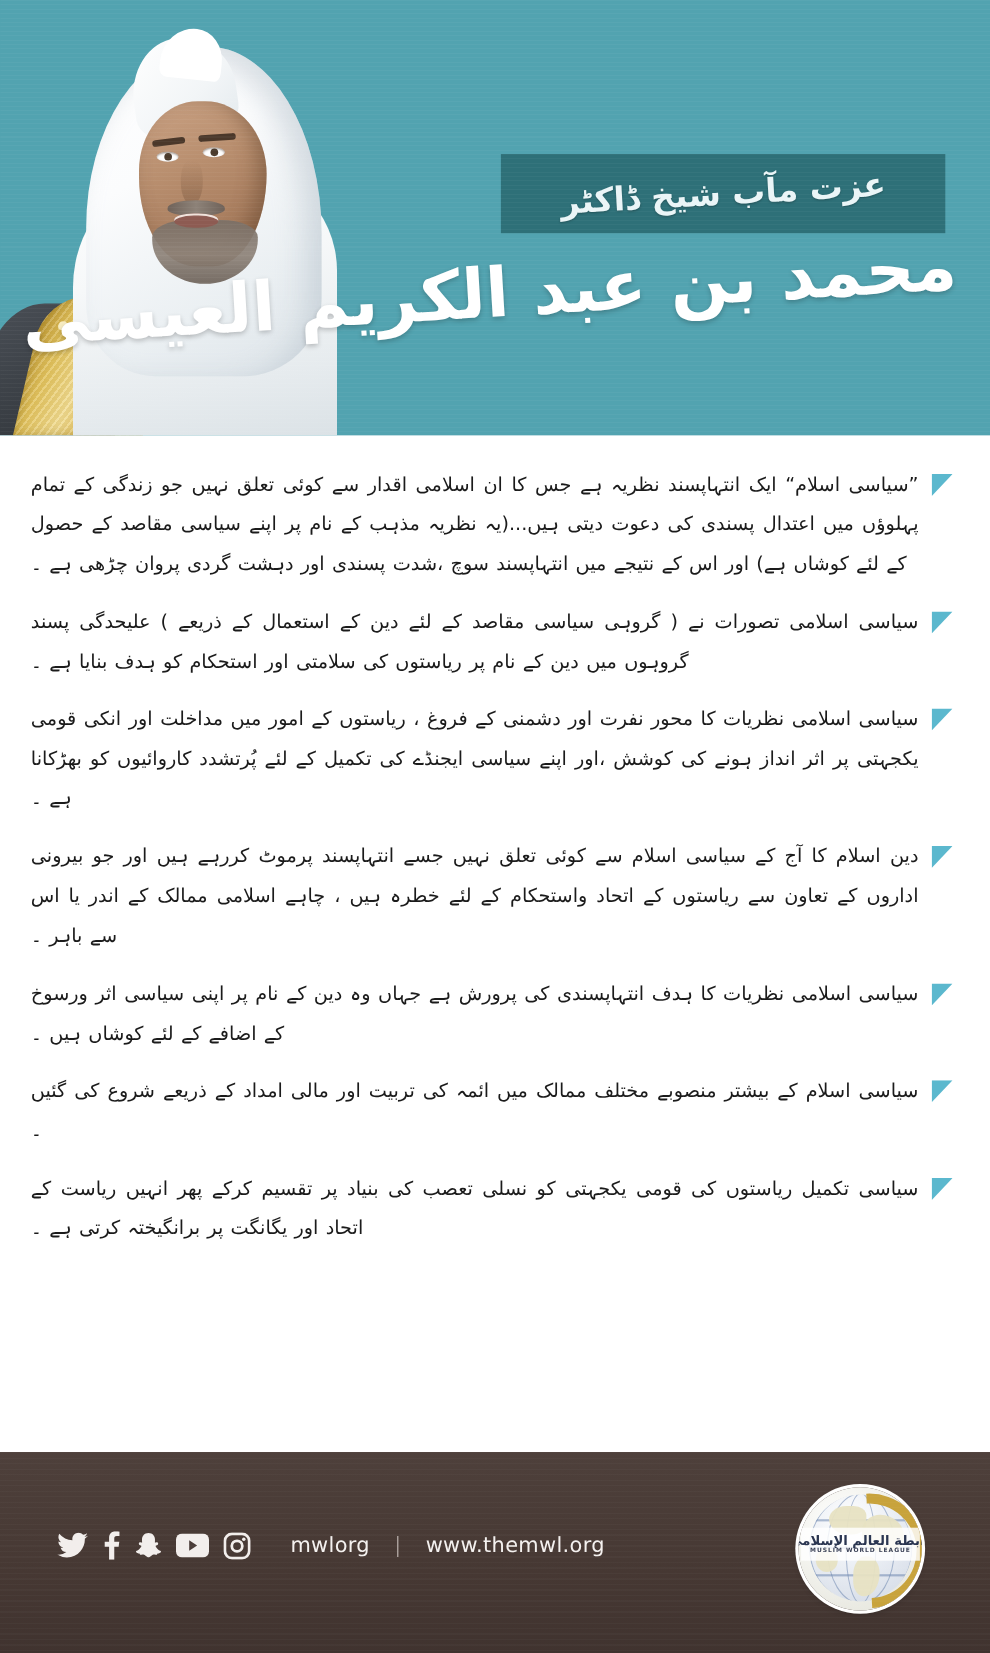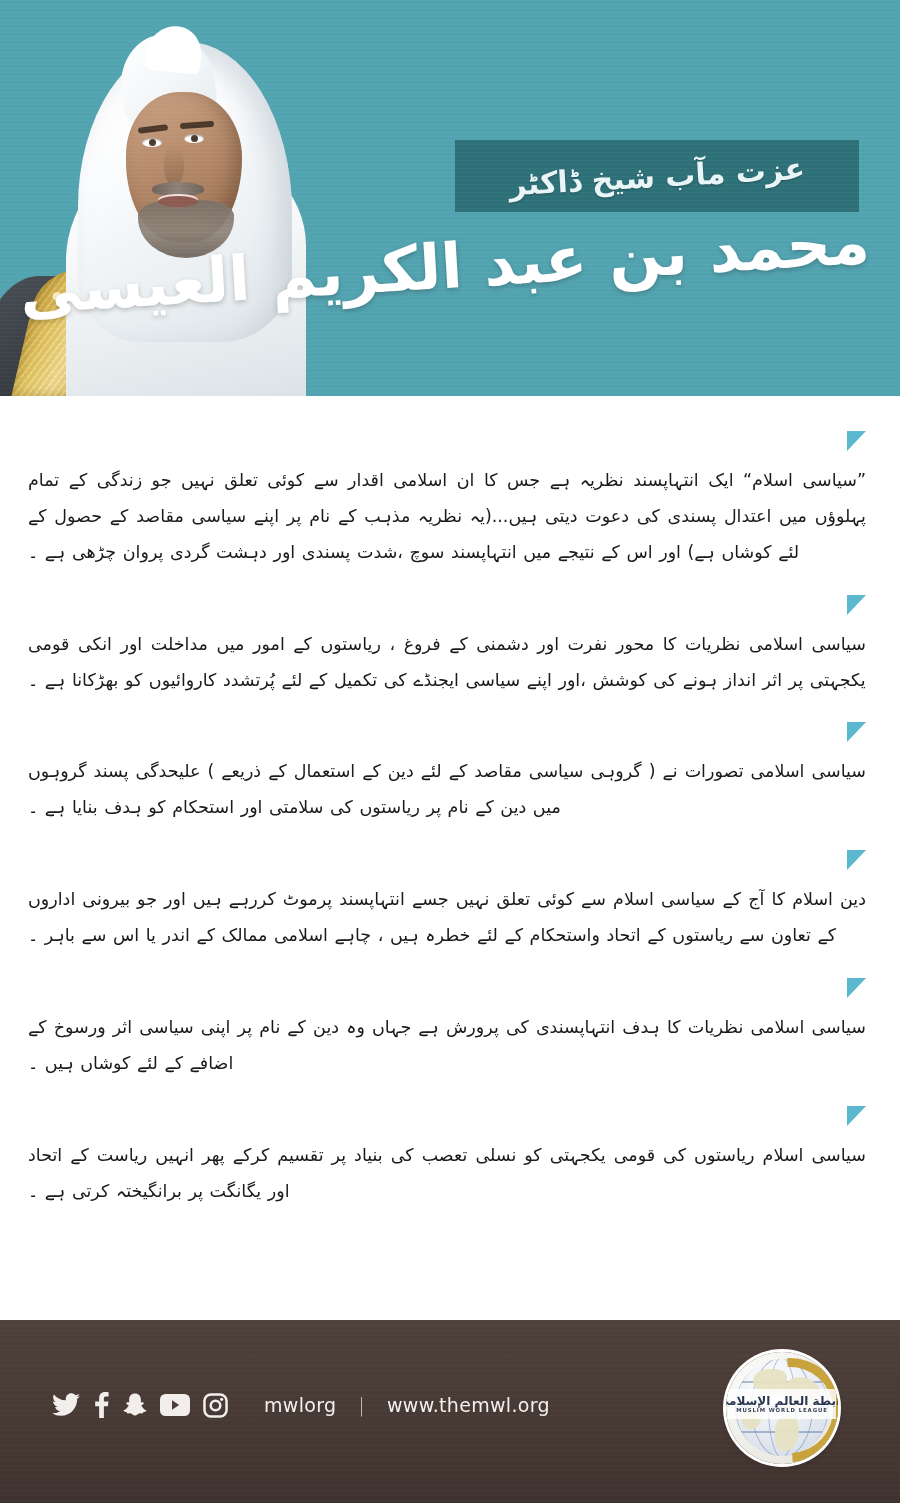--- a/index.html
+++ b/index.html
@@ -212,21 +212,21 @@
   .content {
     position:absolute;
     left:0; top:396px;
     width:900px; height:924px;
     background:#ffffff;
     padding:28px 34px 0 28px;
   }
 
   .bullet-row{
     display:flex;
-    flex-direction:column;
+    flex-direction:row;
     align-items:flex-start;
     gap:12px;
     margin-bottom:17px;
   }
 
   .bullet-marker{
     flex:0 0 auto;
     width:19px; height:20px;
     margin-top:7px;
   }
@@ -417,59 +417,67 @@
       </span>
       <div class="bullet-text">”سیاسی اسلام“ ایک انتہاپسند نظریہ ہے جس کا ان اسلامی اقدار سے کوئی تعلق نہیں جو زندگی کے تمام پہلوؤں میں اعتدال پسندی کی دعوت دیتی ہیں...(یہ نظریہ مذہب کے نام پر اپنے سیاسی مقاصد کے حصول کے لئے کوشاں ہے) اور اس کے نتیجے میں انتہاپسند سوچ ،شدت پسندی اور دہشت گردی پروان چڑھی ہے ۔</div>
     </div>
 
     <div class="bullet-row">
       <span class="bullet-marker">
         <svg width="19" height="20" viewBox="0 0 19 20">
             <path d="M19 0 H0 L0 20 Z" fill="#5bb8ce"></path>
           </svg>
       </span>
+      <div class="bullet-text">سیاسی اسلامی تصورات نے ( گروہی سیاسی مقاصد کے لئے دین کے استعمال کے ذریعے ) علیحدگی پسند گروہوں میں دین کے نام پر ریاستوں کی سلامتی اور استحکام کو ہدف بنایا ہے ۔</div>
+    </div>
+
+    <div class="bullet-row">
+      <span class="bullet-marker">
+        <svg width="19" height="20" viewBox="0 0 19 20">
+            <path d="M19 0 H0 L0 20 Z" fill="#5bb8ce"></path>
+          </svg>
+      </span>
       <div class="bullet-text">سیاسی اسلامی نظریات کا محور نفرت اور دشمنی کے فروغ ، ریاستوں کے امور میں مداخلت اور انکی قومی یکجہتی پر اثر انداز ہونے کی کوشش ،اور اپنے سیاسی ایجنڈے کی تکمیل کے لئے پُرتشدد کاروائیوں کو بھڑکانا ہے ۔</div>
     </div>
 
     <div class="bullet-row">
       <span class="bullet-marker">
         <svg width="19" height="20" viewBox="0 0 19 20">
             <path d="M19 0 H0 L0 20 Z" fill="#5bb8ce"></path>
           </svg>
       </span>
-      <div class="bullet-text">سیاسی اسلامی تصورات نے ( گروہی سیاسی مقاصد کے لئے دین کے استعمال کے ذریعے ) علیحدگی پسند گروہوں میں دین کے نام پر ریاستوں کی سلامتی اور استحکام کو ہدف بنایا ہے ۔</div>
-    </div>
-
-    <div class="bullet-row">
-      <span class="bullet-marker">
-        <svg width="19" height="20" viewBox="0 0 19 20">
-            <path d="M19 0 H0 L0 20 Z" fill="#5bb8ce"></path>
-          </svg>
-      </span>
       <div class="bullet-text">دین اسلام کا آج کے سیاسی اسلام سے کوئی تعلق نہیں جسے انتہاپسند پرموٹ کررہے ہیں اور جو بیرونی اداروں کے تعاون سے ریاستوں کے اتحاد واستحکام کے لئے خطرہ ہیں ، چاہے اسلامی ممالک کے اندر یا اس سے باہر ۔</div>
     </div>
 
     <div class="bullet-row">
       <span class="bullet-marker">
         <svg width="19" height="20" viewBox="0 0 19 20">
             <path d="M19 0 H0 L0 20 Z" fill="#5bb8ce"></path>
           </svg>
       </span>
       <div class="bullet-text">سیاسی اسلامی نظریات کا ہدف انتہاپسندی کی پرورش ہے جہاں وہ دین کے نام پر اپنی سیاسی اثر ورسوخ کے اضافے کے لئے کوشاں ہیں ۔</div>
     </div>
 
 
-
-    <div class="bullet-row">
-      <span class="bullet-marker">
-        <svg width="19" height="20" viewBox="0 0 19 20">
-            <path d="M19 0 H0 L0 20 Z" fill="#5bb8ce"></path>
-          </svg>
-      </span>
-      <div class="bullet-text">سیاسی اسلام ریاستوں کی قومی یکجہتی کو نسلی تعصب کی بنیاد پر تقسیم کرکے پھر انہیں ریاست کے اتحاد اور یگانگت پر برانگیختہ کرتی ہے ۔</div>
+    <div class="bullet-row">
+      <span class="bullet-marker">
+        <svg width="19" height="20" viewBox="0 0 19 20">
+            <path d="M19 0 H0 L0 20 Z" fill="#5bb8ce"></path>
+          </svg>
+      </span>
+      <div class="bullet-text">سیاسی اسلام کے بیشتر منصوبے مختلف ممالک میں ائمہ کی تربیت اور مالی امداد کے ذریعے شروع کی گئیں ۔</div>
+    </div>
+
+    <div class="bullet-row">
+      <span class="bullet-marker">
+        <svg width="19" height="20" viewBox="0 0 19 20">
+            <path d="M19 0 H0 L0 20 Z" fill="#5bb8ce"></path>
+          </svg>
+      </span>
+      <div class="bullet-text">سیاسی تکمیل ریاستوں کی قومی یکجہتی کو نسلی تعصب کی بنیاد پر تقسیم کرکے پھر انہیں ریاست کے اتحاد اور یگانگت پر برانگیختہ کرتی ہے ۔</div>
     </div>
 
   </div>
 
   <div class="footer">
 
     <div class="footer-inner">
 
       <div class="social">
 

